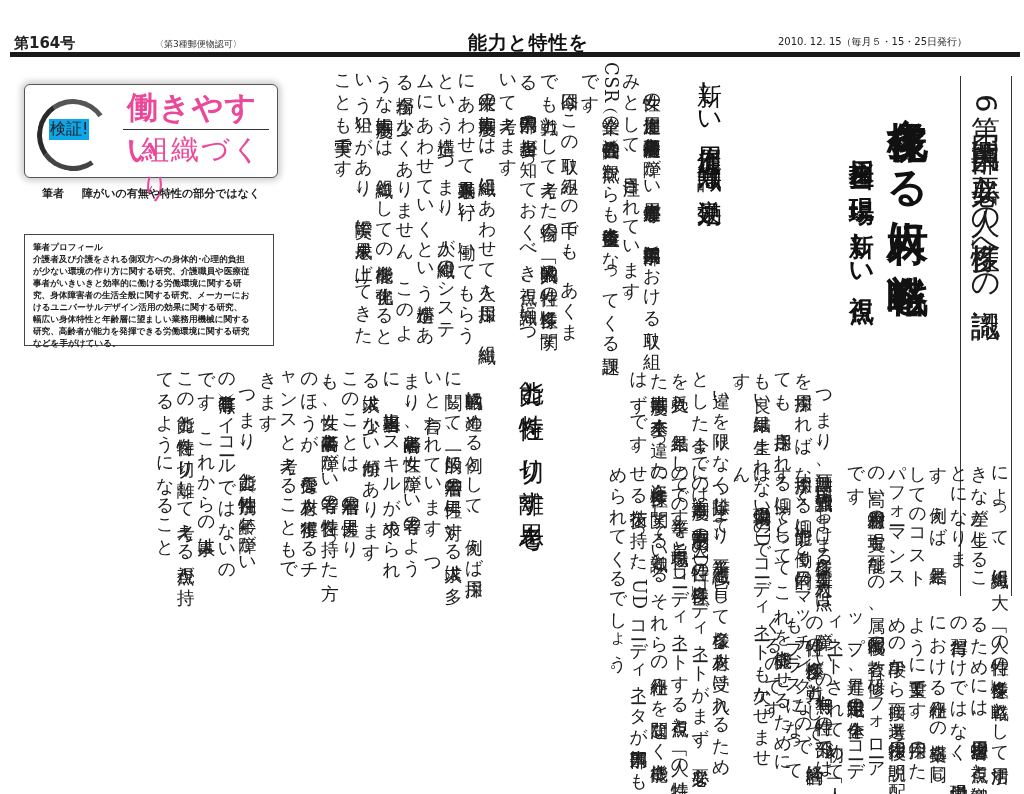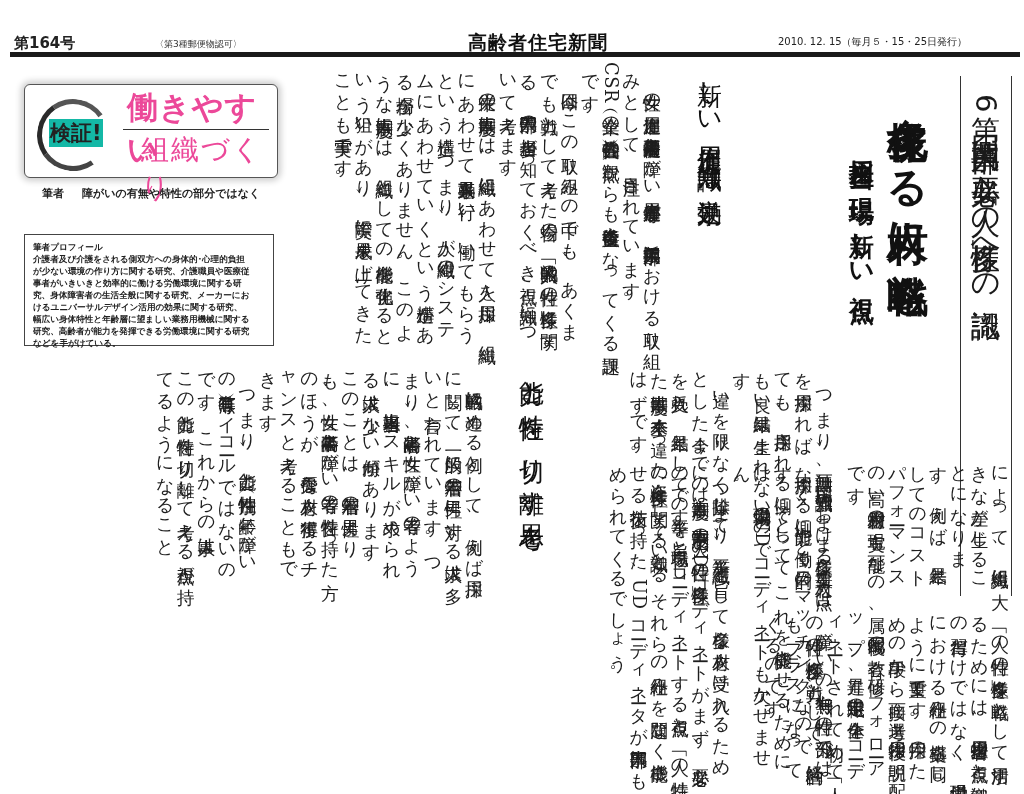--- a/index.html
+++ b/index.html
@@ -10,21 +10,21 @@
   .masthead { position:absolute; left:0; top:0; width:972px; height:56px; }
   .issue-no { position:absolute; left:14px; top:34px; font-family:"DejaVu Sans","Liberation Sans",sans-serif; font-size:15px; font-weight:bold; color:#222; }
   .postal { position:absolute; left:155px; top:38px; font-family:"DejaVu Sans","Liberation Sans",sans-serif; font-size:9px; color:#333; }
   .paper-title { position:absolute; left:468px; top:30px; font-family:"DejaVu Serif","Liberation Serif",serif; font-size:19px; font-weight:bold; letter-spacing:1px; color:#111; }
   .pub-date { position:absolute; left:778px; top:35px; font-family:"DejaVu Sans","Liberation Sans",sans-serif; font-size:10px; color:#222; }
   .mast-rule { position:absolute; left:10px; top:52px; width:1010px; height:5px; background:#1a1a1a; }
 
   
   .series-box { position:absolute; left:24px; top:84px; width:252px; height:92px; border:1.5px solid #555; border-radius:6px; background:#fff; box-shadow:0 0 6px 3px #cfcfcf; }
   .arc { position:absolute; left:12px; top:14px; width:62px; height:62px; border-radius:50%; border:5px solid #2a2a2a; border-right-color:transparent; border-top-color:#555; border-bottom-color:#444; transform:rotate(10deg); }
-  .kensho { position:absolute; left:24px; top:34px; font-family:"DejaVu Sans","Liberation Sans",sans-serif; font-size:21px; font-weight:bold; color:#222; background:#14b8a6; padding:0 1px; }
+  .kensho { position:absolute; left:24px; top:34px; font-family:"DejaVu Sans","Liberation Sans",sans-serif; font-size:16px; font-weight:normal; color:#222; background:#0ea5e9; padding:0 1px; }
   .series-l1 { position:absolute; left:102px; top:2px; font-family:"DejaVu Sans","Liberation Sans",sans-serif; font-size:31px; font-weight:bold; color:#ec4899; letter-spacing:1px; }
   .series-l2 { position:absolute; left:116px; top:46px; font-family:"DejaVu Sans","Liberation Sans",sans-serif; font-size:28px; font-weight:normal; color:#ec4899; letter-spacing:2px; }
   .series-rule { position:absolute; left:98px; top:44px; width:146px; height:1px; background:#333; }
   .author-line { position:absolute; left:42px; top:186px; font-family:"DejaVu Sans","Liberation Sans",sans-serif; font-size:11px; font-weight:bold; color:#222; }
   .author-line span { margin-right:18px; }
 
   
   .profile { position:absolute; left:24px; top:234px; width:250px; height:112px; border:1.5px solid #444; padding:6px 23px 0 8px; box-sizing:border-box; font-family:"DejaVu Sans","Liberation Sans",sans-serif; font-size:8.6px; line-height:12px; font-weight:bold; color:#222; }
   .profile-title { display:block; }
 
@@ -39,21 +39,21 @@
   .body-col p.noindent { text-indent:0; }
   .subhead2 { right:310px; top:360px; font-family:"DejaVu Sans","Liberation Sans",sans-serif; font-size:25px; line-height:30px; letter-spacing:2px; color:#111; }
   .midhead { right:296px; top:62px; font-family:"DejaVu Sans","Liberation Sans",sans-serif; font-size:25px; line-height:30px; letter-spacing:2px; color:#111; }
 </style>
 </head>
 <body>
 
 <div class="masthead">
   <span class="issue-no">第164号</span>
   <span class="postal">〈第3種郵便物認可〉</span>
-  <span class="paper-title">高齢者住宅新聞</span>
+  <span class="paper-title">能力と特性を</span>
   <span class="pub-date">2010. 12. 15（毎月５・15・25日発行）</span>
   <div class="mast-rule"></div>
 </div>
 
 <div class="series-box">
   <div class="arc"></div>
   <span class="kensho">検証!</span>
   <span class="series-l1">働きやすい</span>
   <div class="series-rule"></div>
   <span class="series-l2">組織づくり</span>

